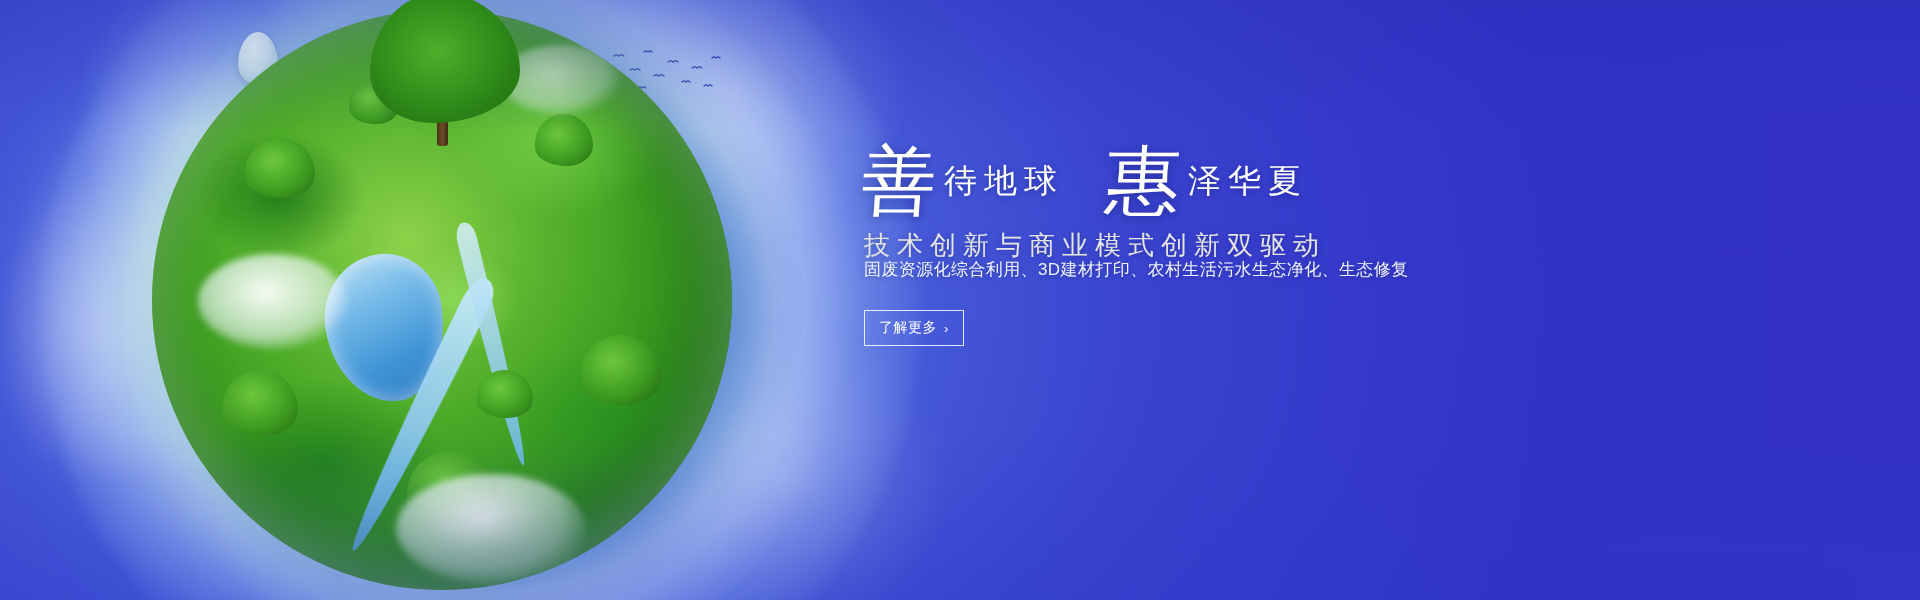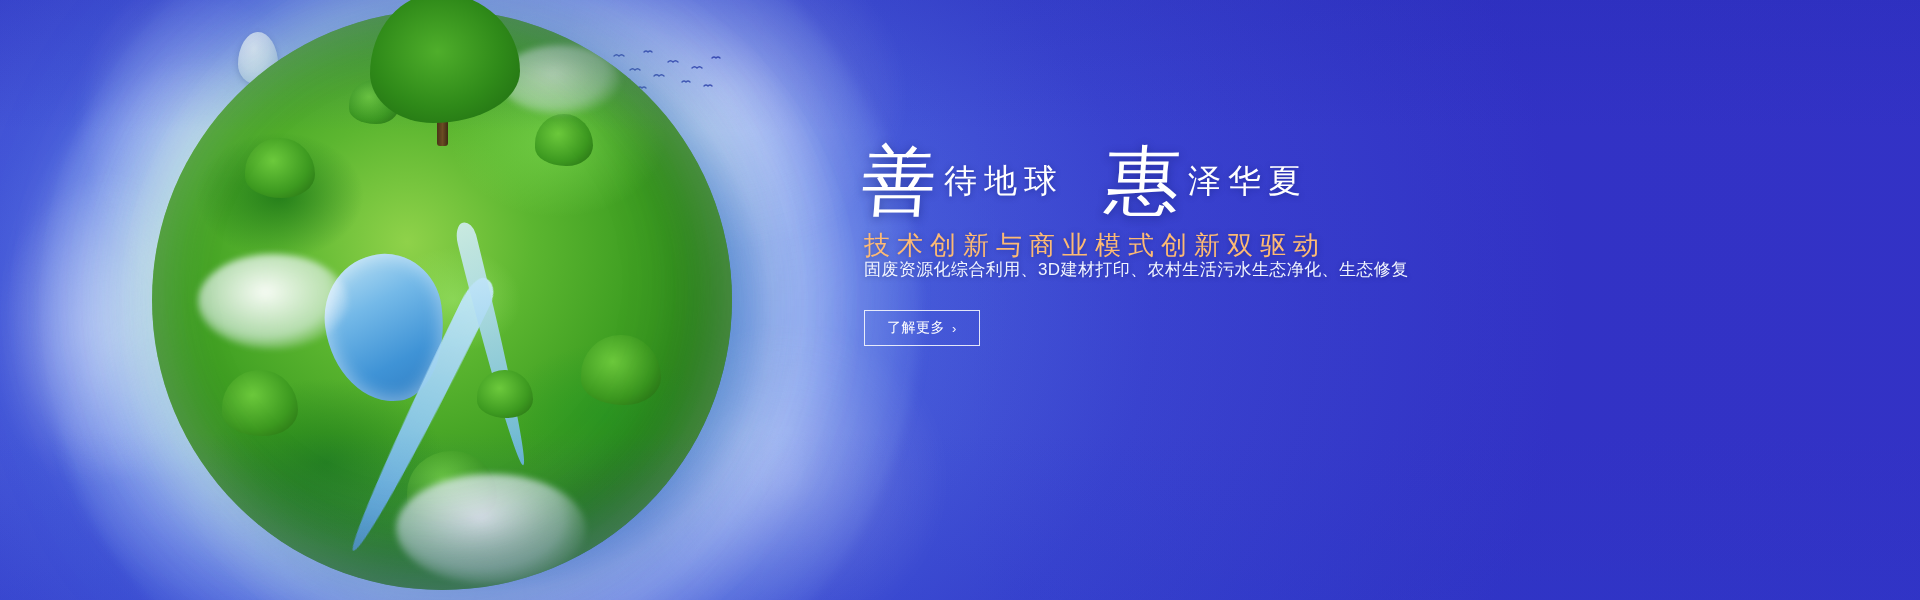--- a/index.html
+++ b/index.html
@@ -287,39 +287,39 @@
   }
   .hl-gap { width: 42px; }
 
   .subtitle {
     position: absolute;
     left: 2px;
     top: 228px;
     font-size: 26px;
     letter-spacing: 7px;
     font-weight: 400;
-    color: #fdba74;
+    color: #e5e5e5;
     text-shadow: 0 1px 6px rgba(10,20,90,0.35);
     white-space: nowrap;
   }
   .desc {
     position: absolute;
     left: 2px;
     top: 258px;
     font-size: 17px;
     letter-spacing: 0.4px;
     color: #f2f5ff;
     text-shadow: 0 1px 5px rgba(10,20,90,0.35);
     white-space: nowrap;
   }
   .cta {
     position: absolute;
     left: 2px;
     top: 310px;
-    width: 116px;
+    width: 100px;
     height: 36px;
     border: 1px solid rgba(255,255,255,0.85);
     background: transparent;
     color: #ffffff;
     font-size: 14px;
     font-family: "Liberation Sans", "DejaVu Sans", sans-serif;
     letter-spacing: 0.5px;
     display: flex;
     align-items: center;
     justify-content: center;

